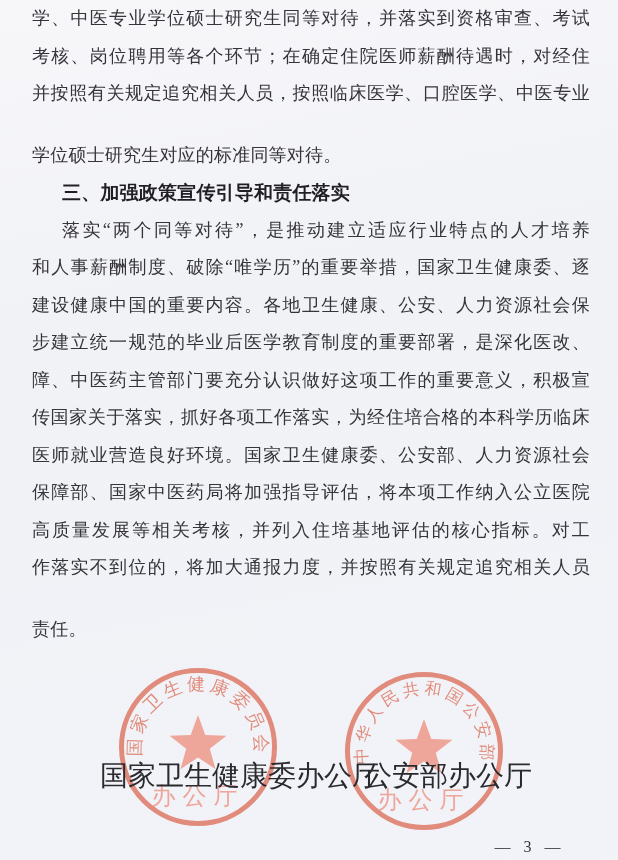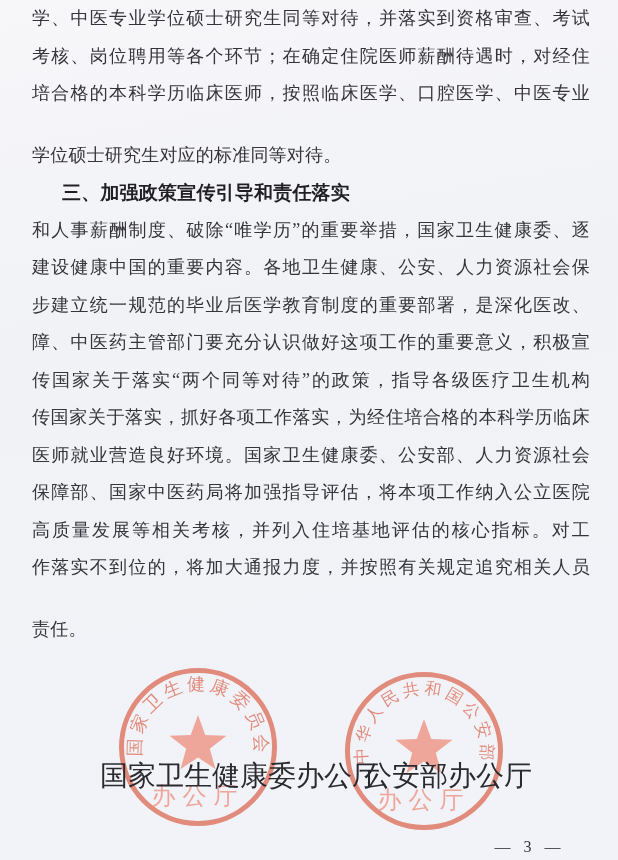--- a/index.html
+++ b/index.html
@@ -45,28 +45,28 @@
   }
 </style>
 </head>
 <body>
 
 <div class="page">
 
   <div class="text-block">
     <div class="line">学、中医专业学位硕士研究生同等对待，并落实到资格审查、考试</div>
     <div class="line">考核、岗位聘用等各个环节；在确定住院医师薪酬待遇时，对经住</div>
-    <div class="line">培合格的本科学历临床医师，按照临床医学、口腔医学、中医专业</div>
+    <div class="line">并按照有关规定追究相关人员，按照临床医学、口腔医学、中医专业</div>
     <div class="line para-end">学位硕士研究生对应的标准同等对待。</div>
     <div class="line heading">三、加强政策宣传引导和责任落实</div>
+    <div class="line first">落实“两个同等对待”，是推动建立适应行业特点的人才培养</div>
     <div class="line">和人事薪酬制度、破除“唯学历”的重要举措，国家卫生健康委、逐</div>
     <div class="line">建设健康中国的重要内容。各地卫生健康、公安、人力资源社会保</div>
     <div class="line">步建立统一规范的毕业后医学教育制度的重要部署，是深化医改、</div>
     <div class="line">障、中医药主管部门要充分认识做好这项工作的重要意义，积极宣</div>
-    <div class="line">传国家关于落实“两个同等对待”的政策，指导各级医疗卫生机构</div>
     <div class="line">传国家关于落实，抓好各项工作落实，为经住培合格的本科学历临床</div>
     <div class="line">医师就业营造良好环境。国家卫生健康委、公安部、人力资源社会</div>
     <div class="line">保障部、国家中医药局将加强指导评估，将本项工作纳入公立医院</div>
     <div class="line">高质量发展等相关考核，并列入住培基地评估的核心指标。对工</div>
     <div class="line">作落实不到位的，将加大通报力度，并按照有关规定追究相关人员</div>
     <div class="line para-end">责任。</div>
   </div>
 
   <svg class="seal seal-left" width="170" height="170" viewBox="0 0 170 170">
     <defs>

